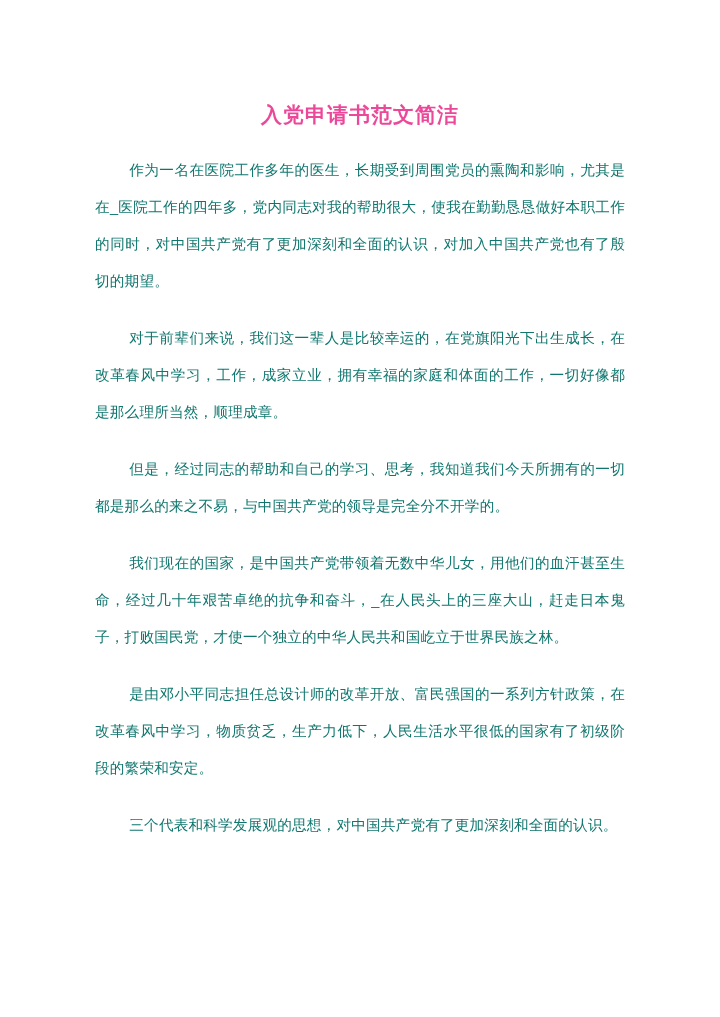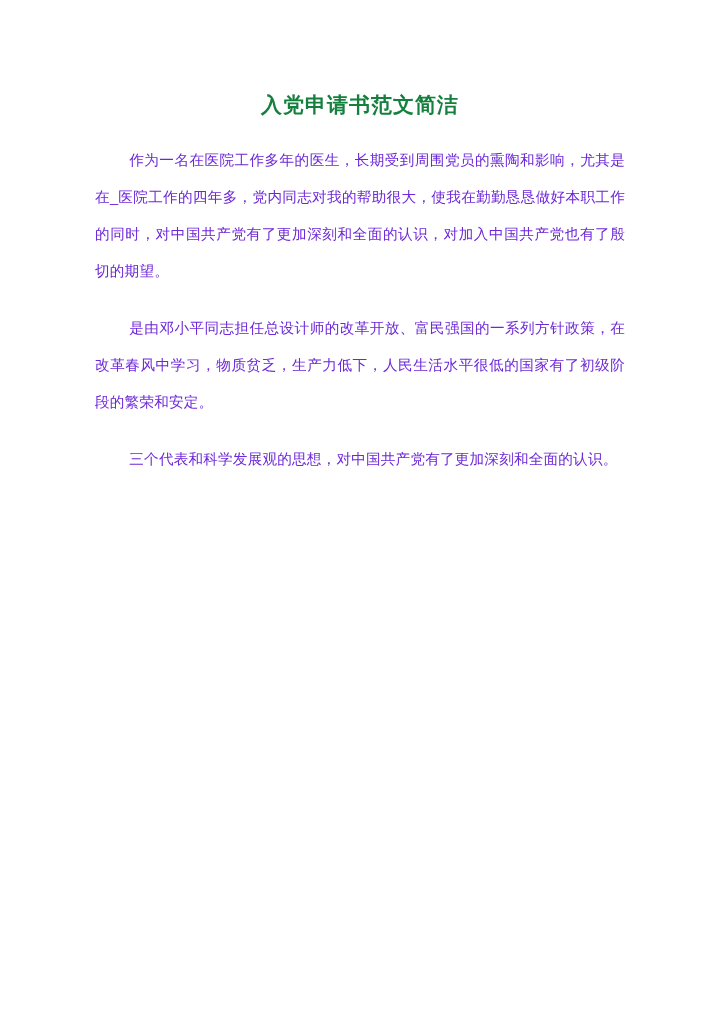--- a/index.html
+++ b/index.html
@@ -14,41 +14,44 @@
     font-family: "Liberation Sans", "DejaVu Sans", sans-serif;
   }
   .page {
     box-sizing: border-box;
     width: 720px;
     height: 1017px;
     padding: 90px 95px 0 95px;
     background: #ffffff;
   }
   .doc-title {
-    margin: 0 0 22px 0;
+    margin: 10px 0 22px 0;
     font-size: 21px;
     font-weight: bold;
     text-align: center;
-    color: #15803d;
+    color: #ec4899;
     line-height: 30px;
     letter-spacing: 1px;
   }
   .doc-paragraph {
     margin: 0 0 20px 0;
     font-size: 14.6px;
     line-height: 37px;
-    color: #6d28d9;
+    color: #0f766e;
     text-align: justify;
     text-indent: 2.35em;
     letter-spacing: 0.2px;
     word-break: break-all;
   }
 </style>
 </head>
 <body>
 
 <div class="page">
   <h1 class="doc-title">入党申请书范文简洁</h1>
 
   <p class="doc-paragraph">作为一名在医院工作多年的医生，长期受到周围党员的熏陶和影响，尤其是在_医院工作的四年多，党内同志对我的帮助很大，使我在勤勤恳恳做好本职工作的同时，对中国共产党有了更加深刻和全面的认识，对加入中国共产党也有了殷切的期望。</p>
+  <p class="doc-paragraph">对于前辈们来说，我们这一辈人是比较幸运的，在党旗阳光下出生成长，在改革春风中学习，工作，成家立业，拥有幸福的家庭和体面的工作，一切好像都是那么理所当然，顺理成章。</p>
+  <p class="doc-paragraph">但是，经过同志的帮助和自己的学习、思考，我知道我们今天所拥有的一切都是那么的来之不易，与中国共产党的领导是完全分不开学的。</p>
+  <p class="doc-paragraph">我们现在的国家，是中国共产党带领着无数中华儿女，用他们的血汗甚至生命，经过几十年艰苦卓绝的抗争和奋斗，_在人民头上的三座大山，赶走日本鬼子，打败国民党，才使一个独立的中华人民共和国屹立于世界民族之林。</p>
   <p class="doc-paragraph">是由邓小平同志担任总设计师的改革开放、富民强国的一系列方针政策，在改革春风中学习，物质贫乏，生产力低下，人民生活水平很低的国家有了初级阶段的繁荣和安定。</p>
   <p class="doc-paragraph">三个代表和科学发展观的思想，对中国共产党有了更加深刻和全面的认识。</p>
 </div>
 
 </body></html>

